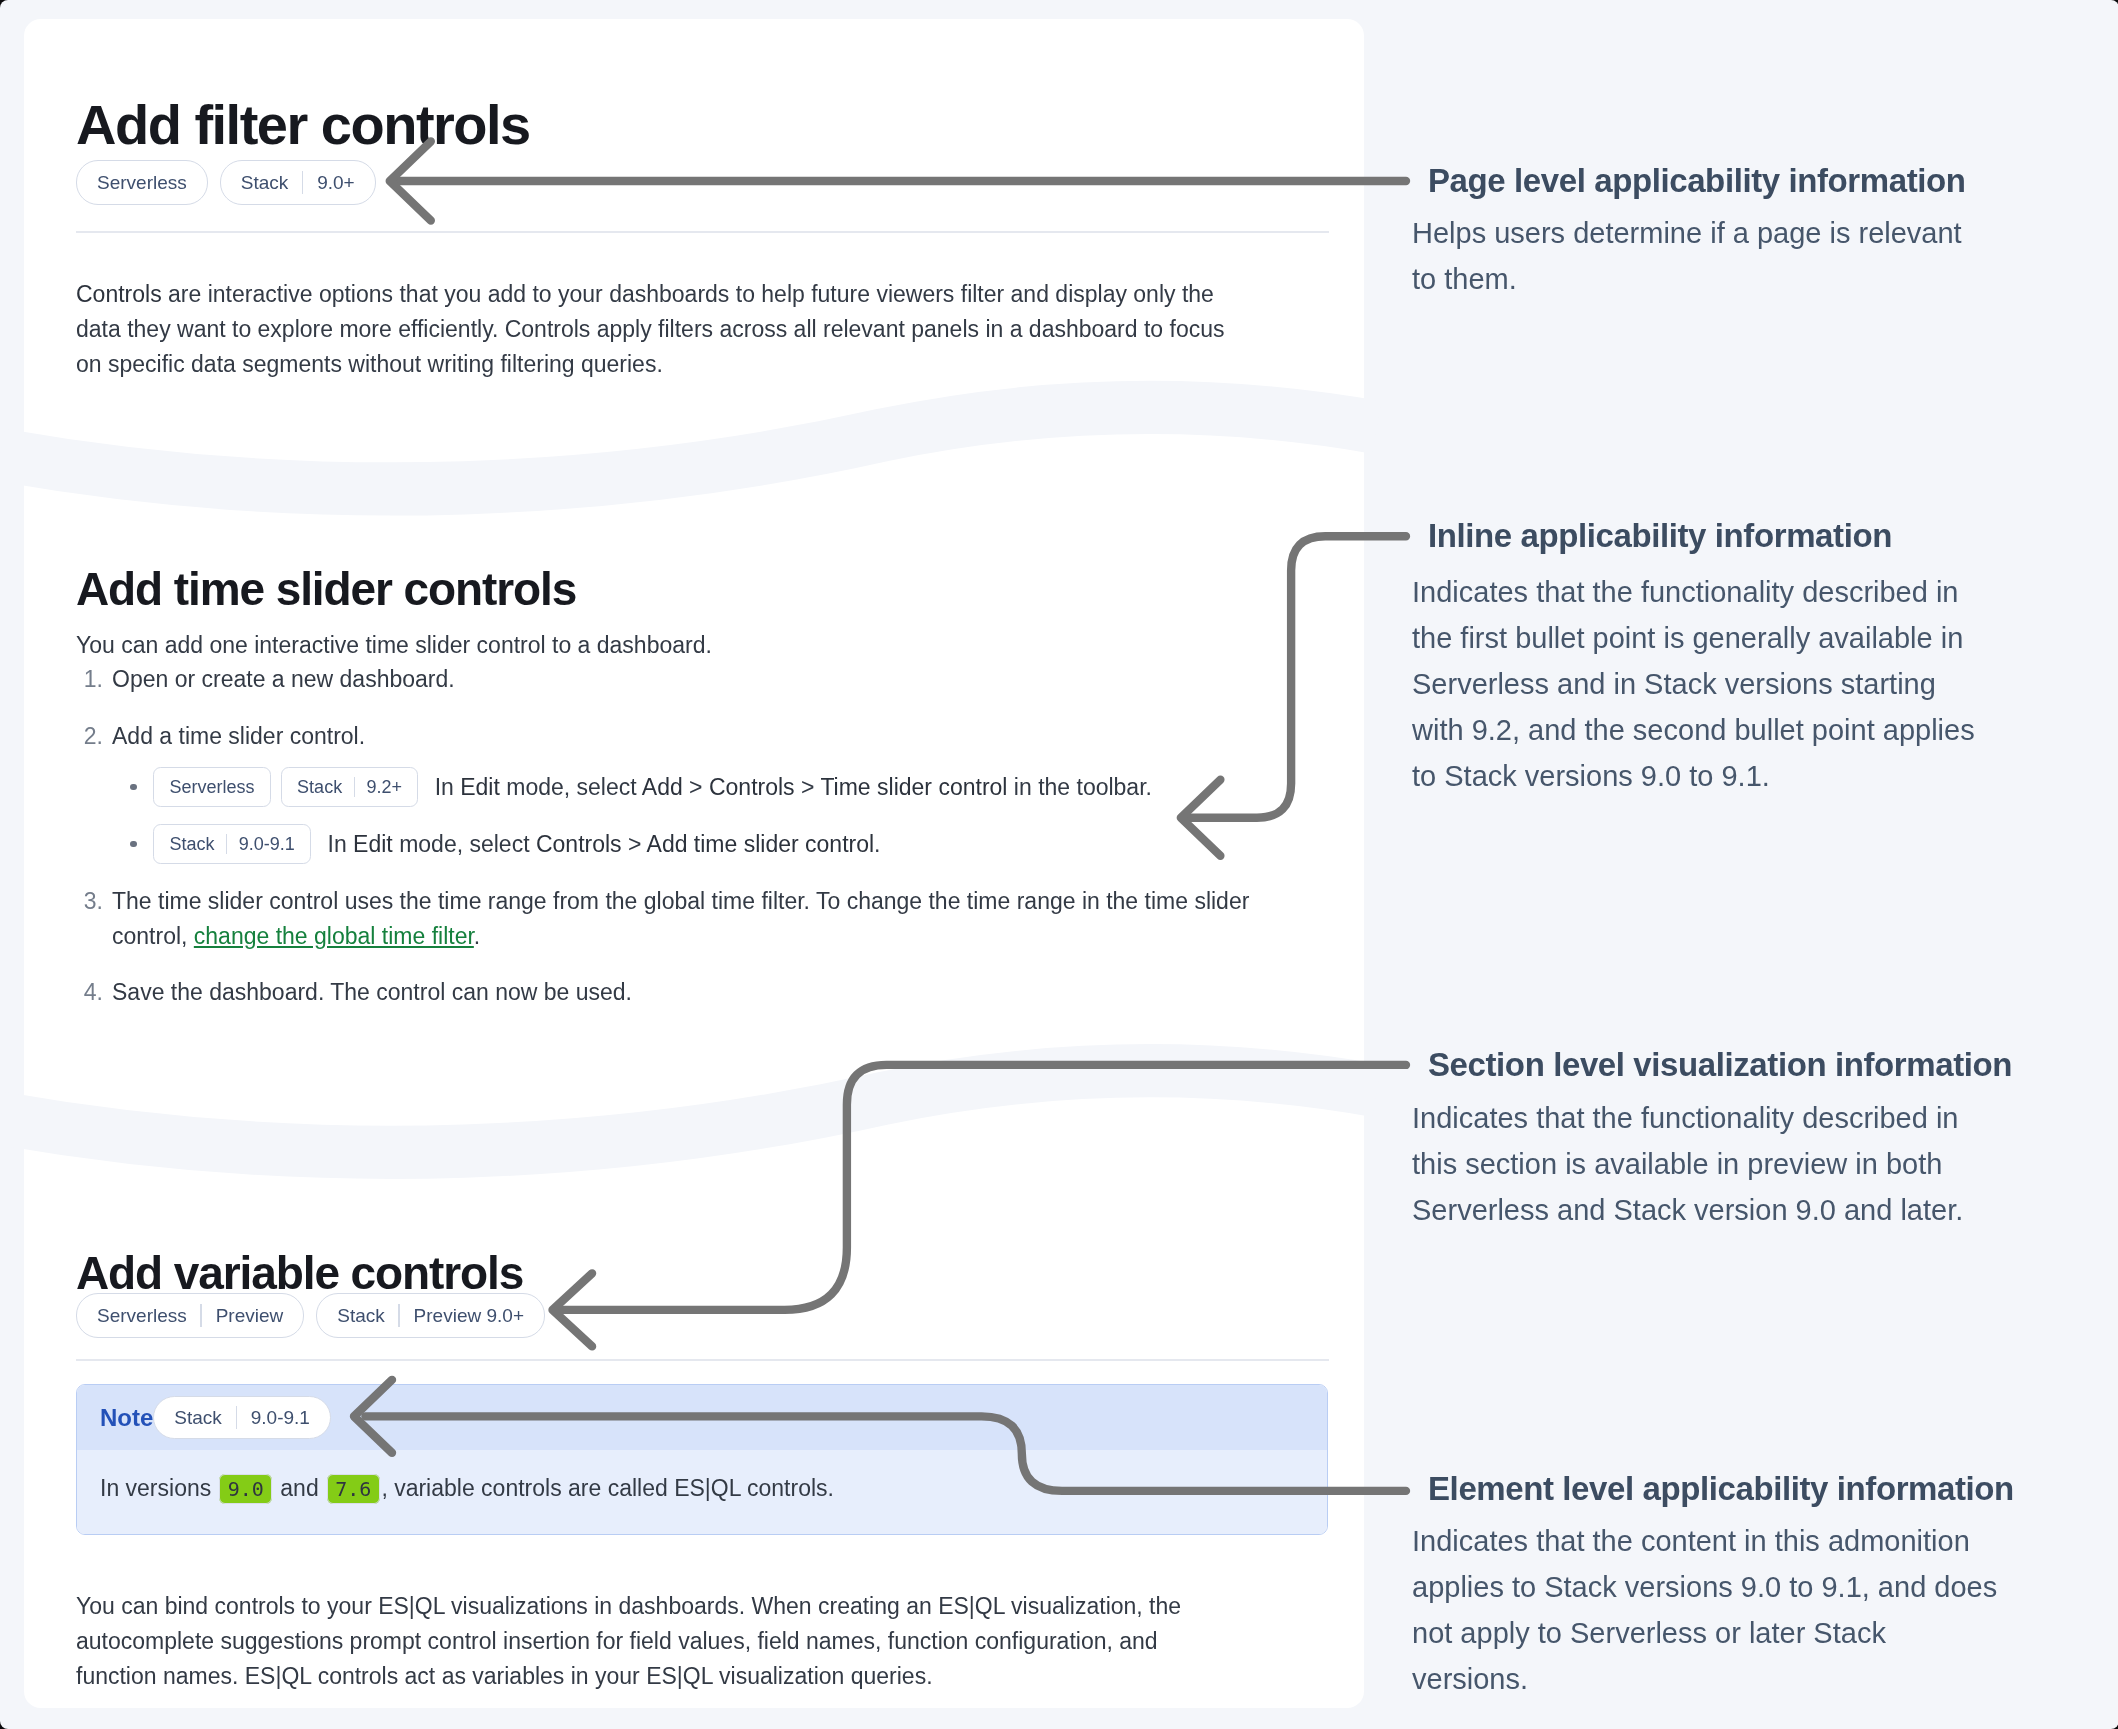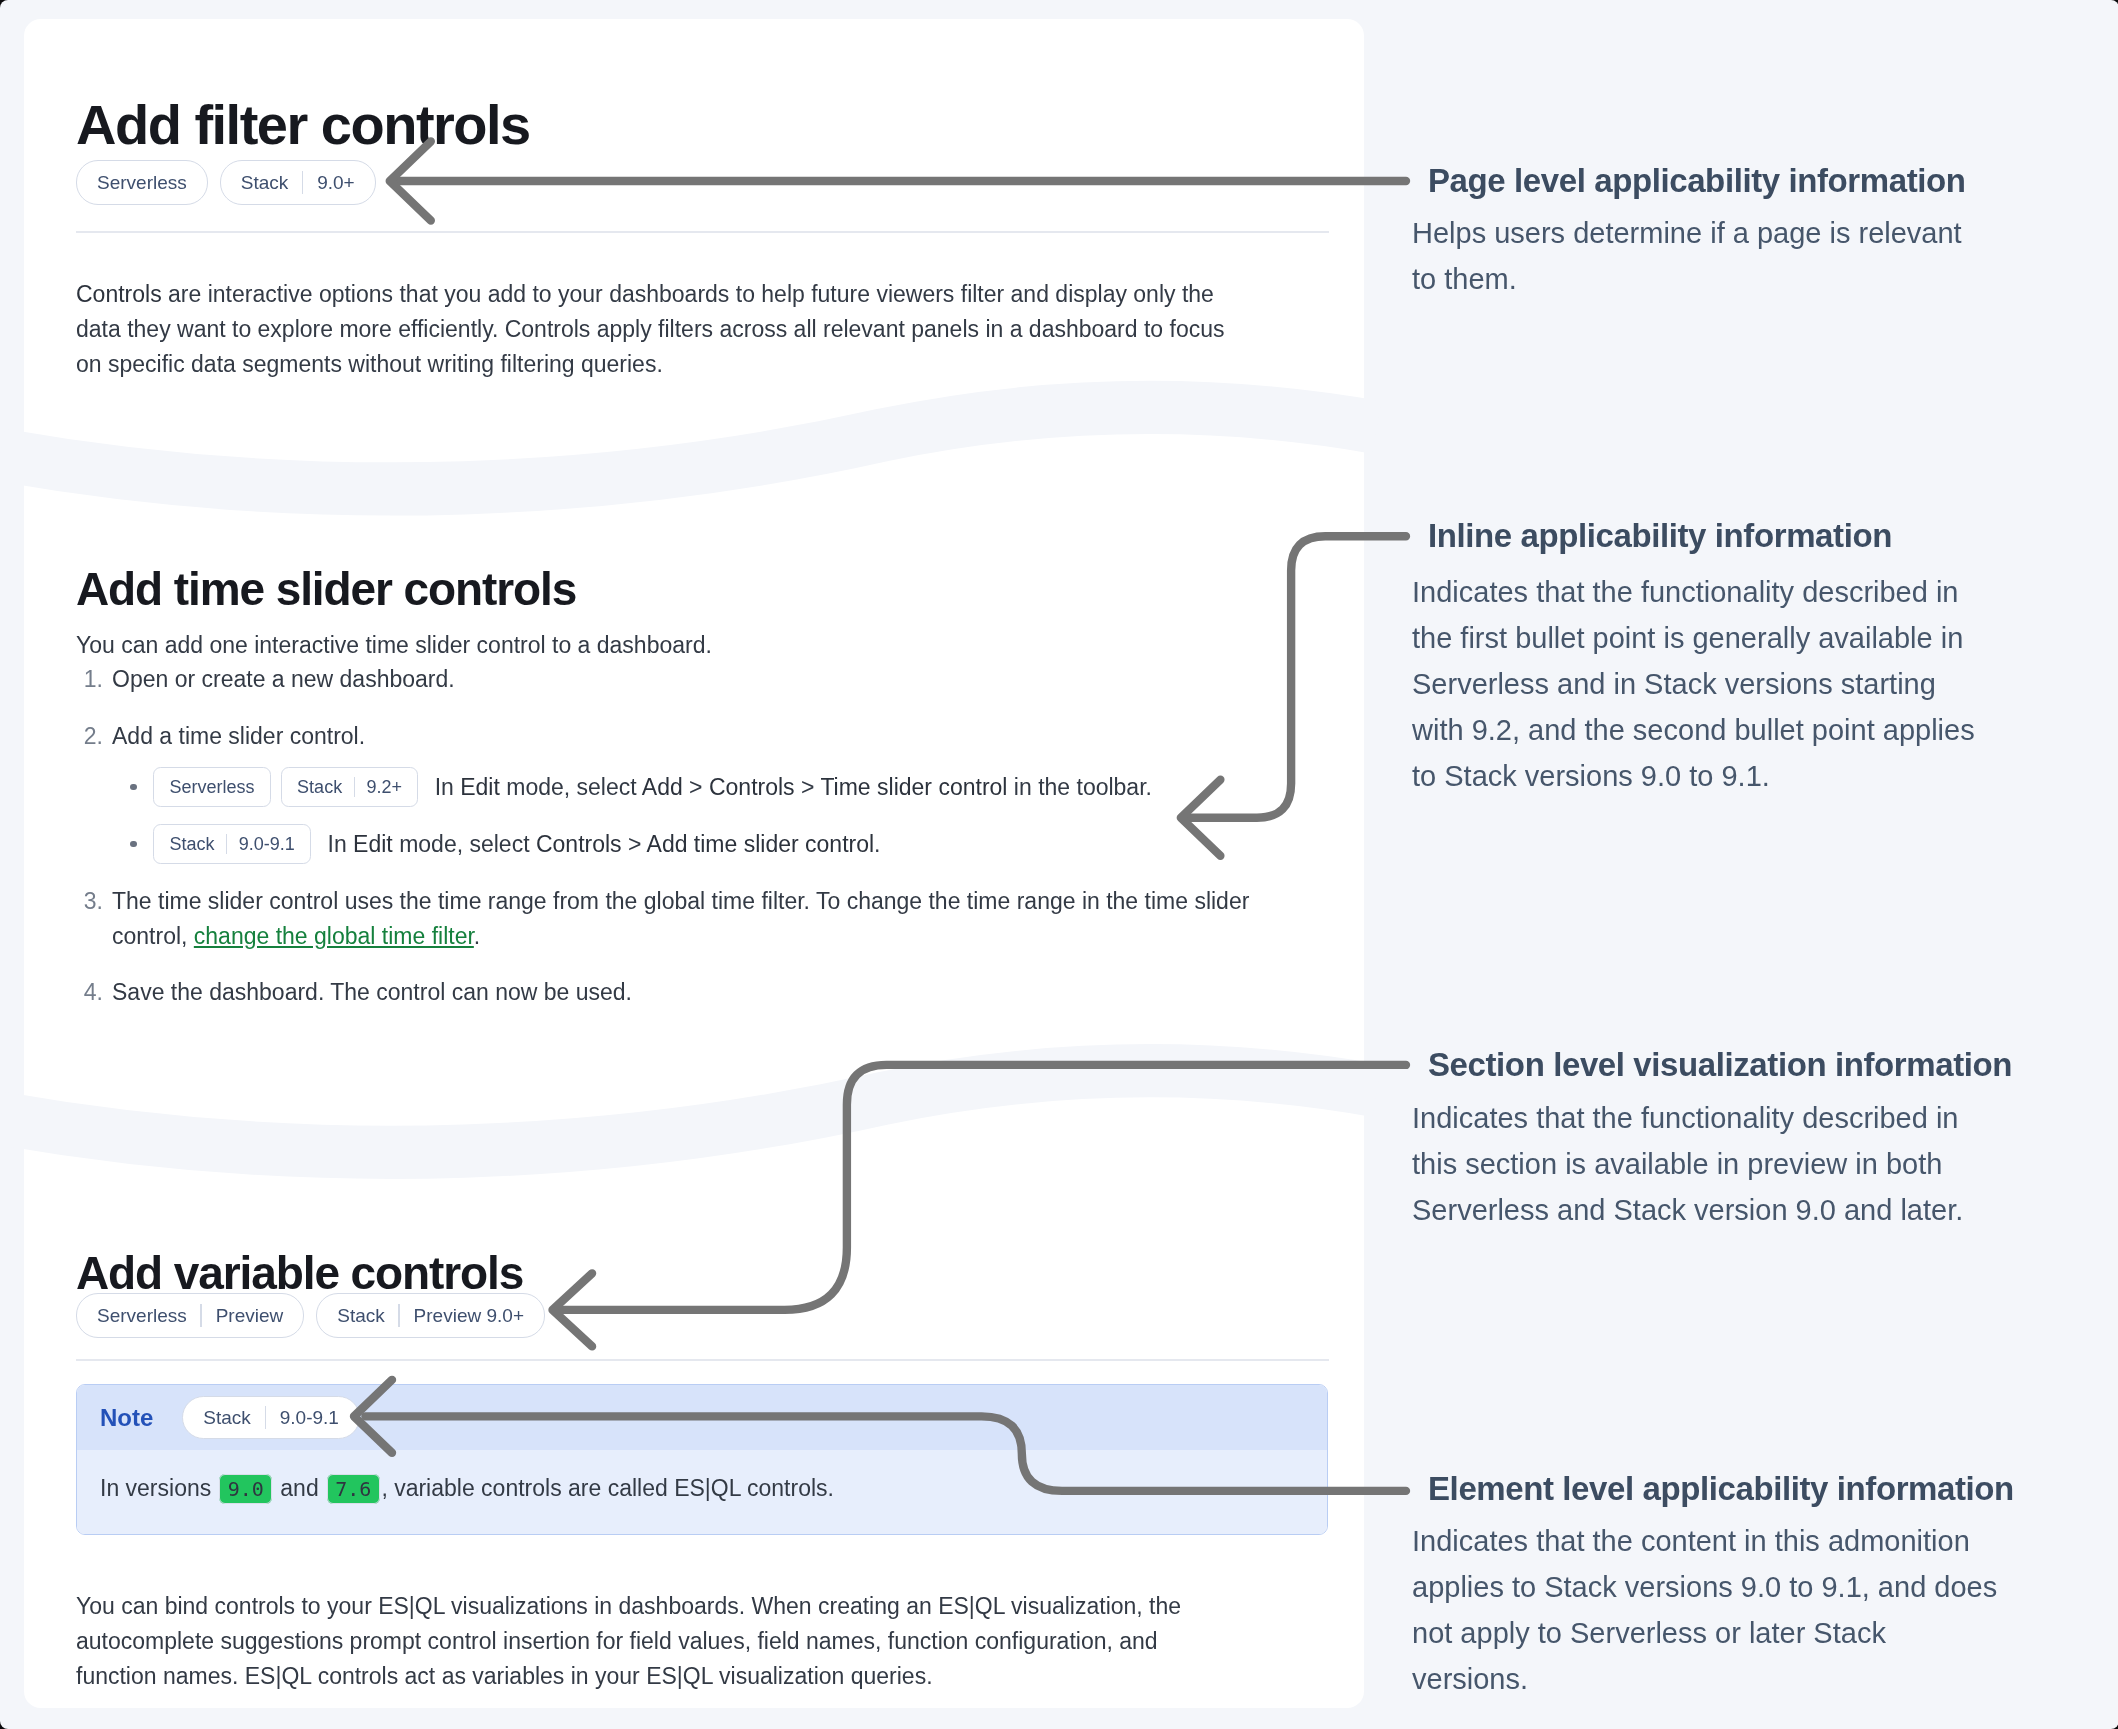--- a/index.html
+++ b/index.html
@@ -64,31 +64,31 @@
   .dot{width:6.8px;height:6.8px;border-radius:50%;background:#6a7280;flex:0 0 auto;}
   .substep .badges-inline{display:flex;gap:10.6px;align-items:center;}
 
   
   .note{
     left:52px;top:1365px;width:1250px;
     border:1.5px solid #b9cdf4;border-radius:9px;overflow:hidden;
   }
   .note-head{
     height:65px;background:#d7e3fa;
-    display:flex;align-items:center;gap:29px;padding:0 23px;
+    display:flex;align-items:center;padding:0 23px;
   }
   .note-label{font-size:24px;font-weight:700;color:#2351b8;}
   .note-body{
     background:#e7eefc;padding:21px 23px 27px 23px;
     font-size:23px;color:#333a45;line-height:35px;
   }
   .code-chip{
     font-family:"DejaVu Sans Mono",monospace;
     font-size:20px;color:#2f3540;
-    background:#22c55e;border:1.5px solid #d9dee9;border-radius:6px;
+    background:#84cc16;border:1.5px solid #d9dee9;border-radius:6px;
     padding:2.3px 7.6px;margin:0 1.5px;
   }
 
   
   .annot-h{
     left:1412px;
     font-size:33px;font-weight:700;color:#3c4c61;letter-spacing:-0.4px;
     line-height:1.15;
     margin-left:16px;
   }

